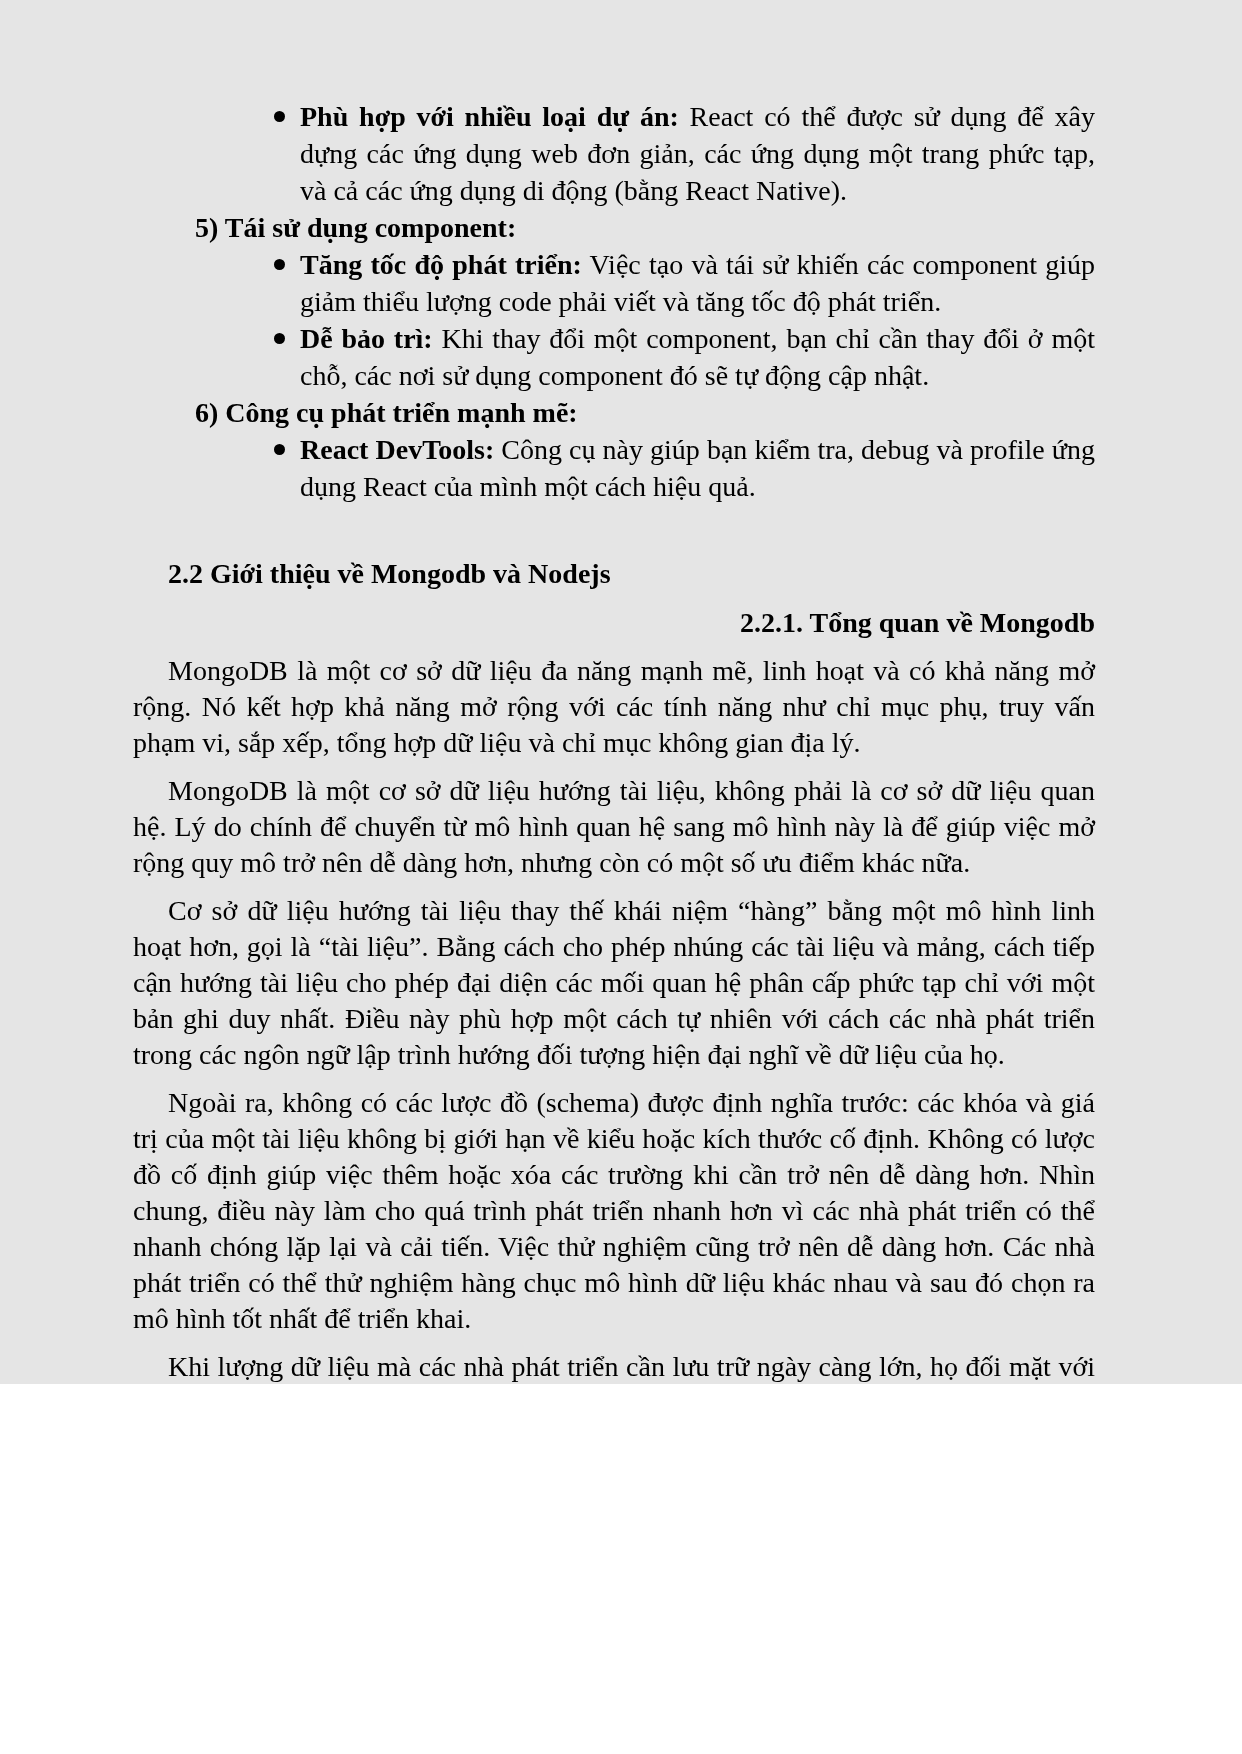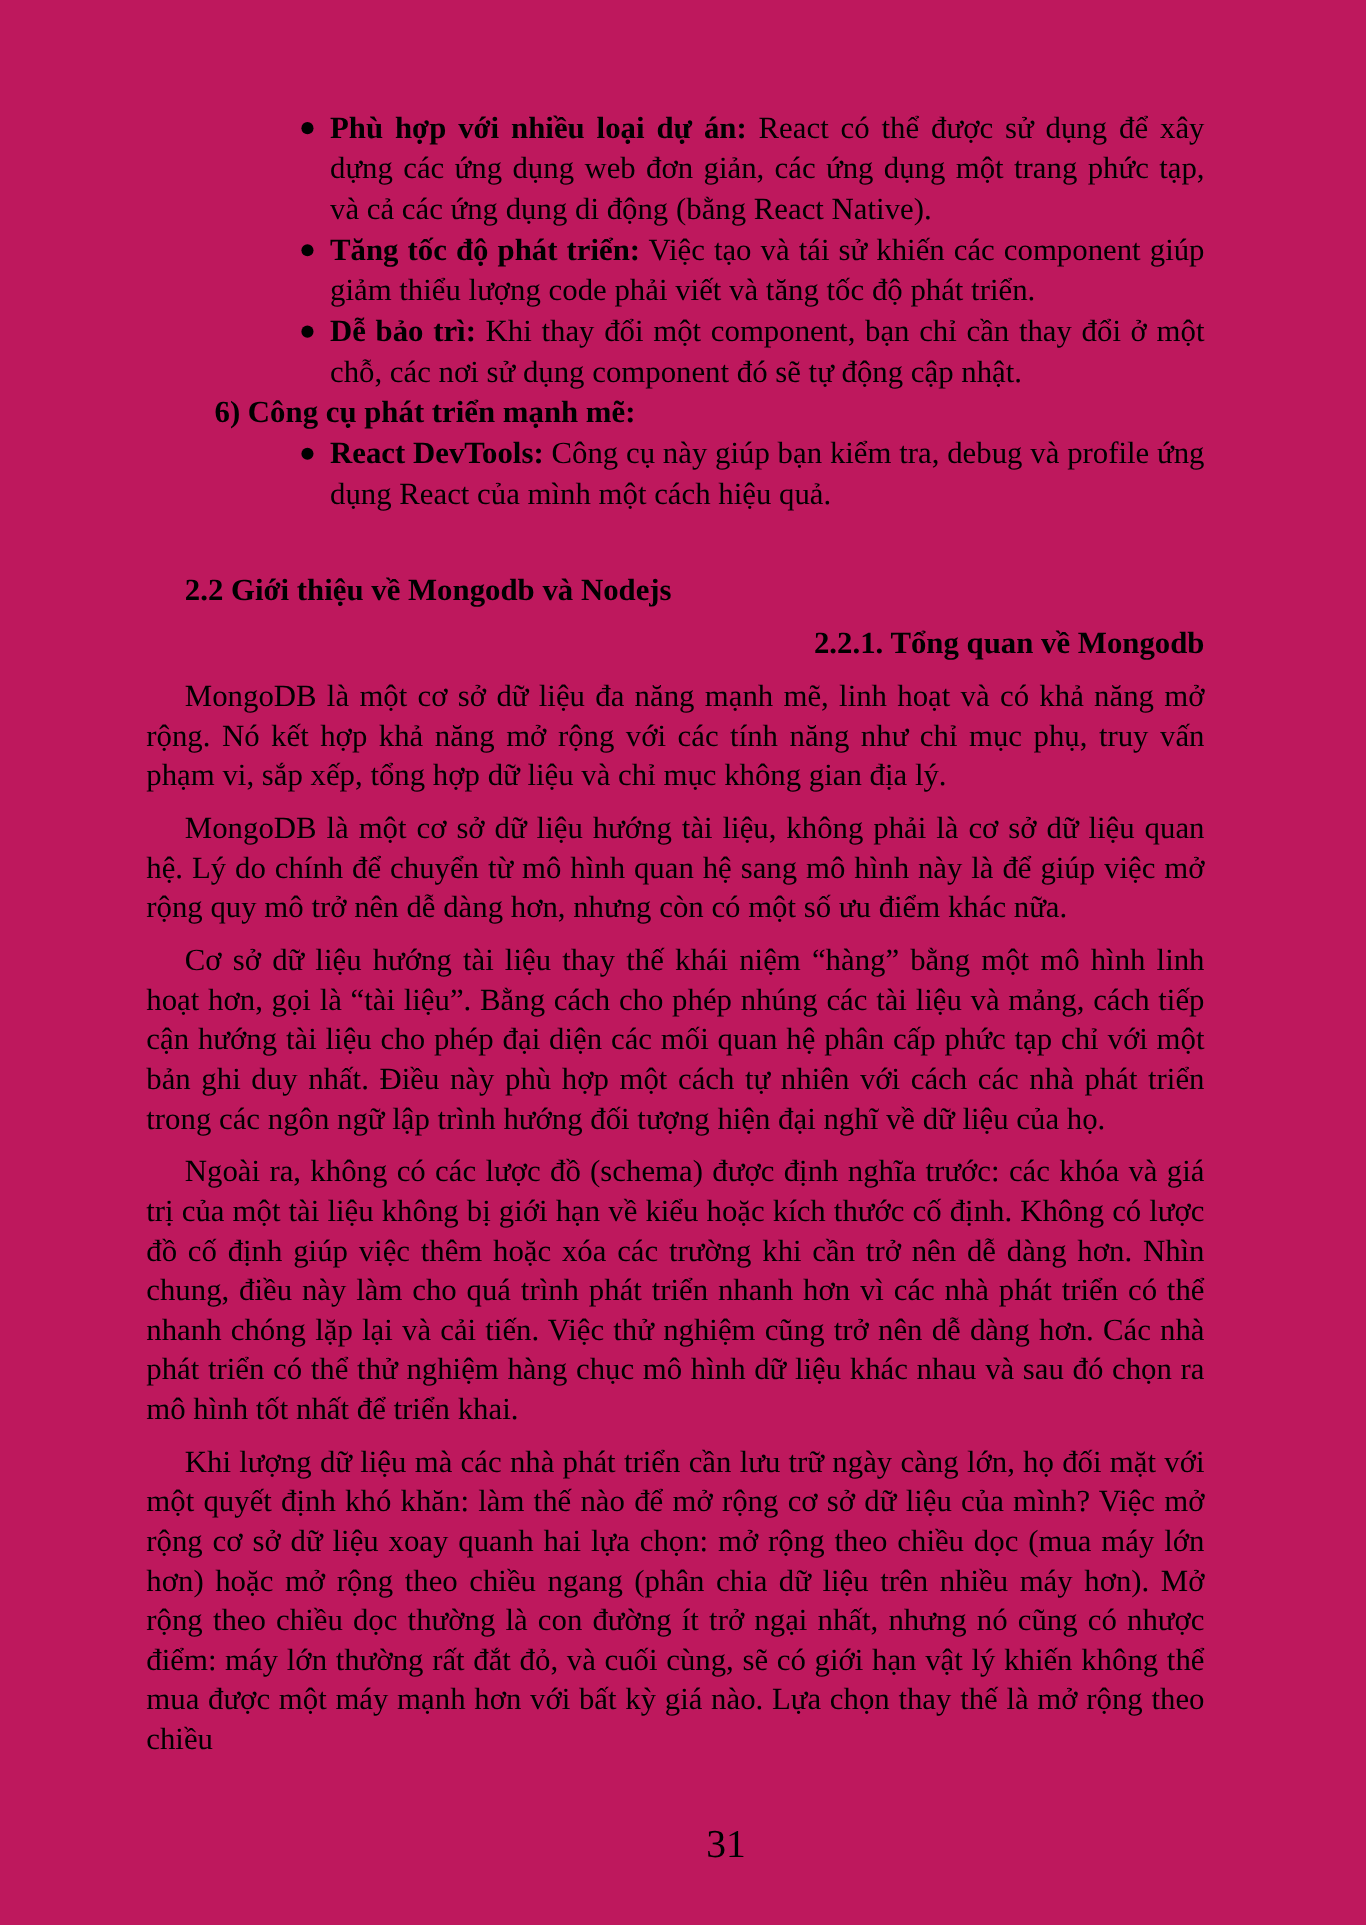--- a/index.html
+++ b/index.html
@@ -1,20 +1,20 @@
 <!DOCTYPE html>
 <html><head>
 <meta charset="utf-8">
 <style>
   html, body { margin: 0; padding: 0; background: #ffffff; }
   .page {
     position: relative;
     width: 1242px;
-    height: 1750px;
-    background: #be185d;
+    height: 1384px;
+    background: #e5e5e5;
     color: #000000;
     font-family: "Liberation Serif", "DejaVu Serif", serif;
     font-size: 28px;
     overflow: hidden;
   }
   .content {
     position: absolute;
     left: 133px;
     top: 98px;
     width: 962px;
@@ -57,20 +57,23 @@
   <div class="content">
 
     <div class="list">
 
       <div class="bullet-item">
         <span class="dot"></span>
         <b class="lead">Phù hợp với nhiều loại dự án:</b>
         <span>React có thể được sử dụng để xây dựng các ứng dụng web đơn giản, các ứng dụng một trang phức tạp, và cả các ứng dụng di động (bằng React Native).</span>
       </div>
 
+      <div class="num-item">
+        <span>5) Tái sử dụng component:</span>
+      </div>
 
       <div class="bullet-item">
         <span class="dot"></span>
         <b class="lead">Tăng tốc độ phát triển:</b>
         <span>Việc tạo và tái sử khiến các component giúp giảm thiểu lượng code phải viết và tăng tốc độ phát triển.</span>
       </div>
 
       <div class="bullet-item">
         <span class="dot"></span>
         <b class="lead">Dễ bảo trì:</b>

